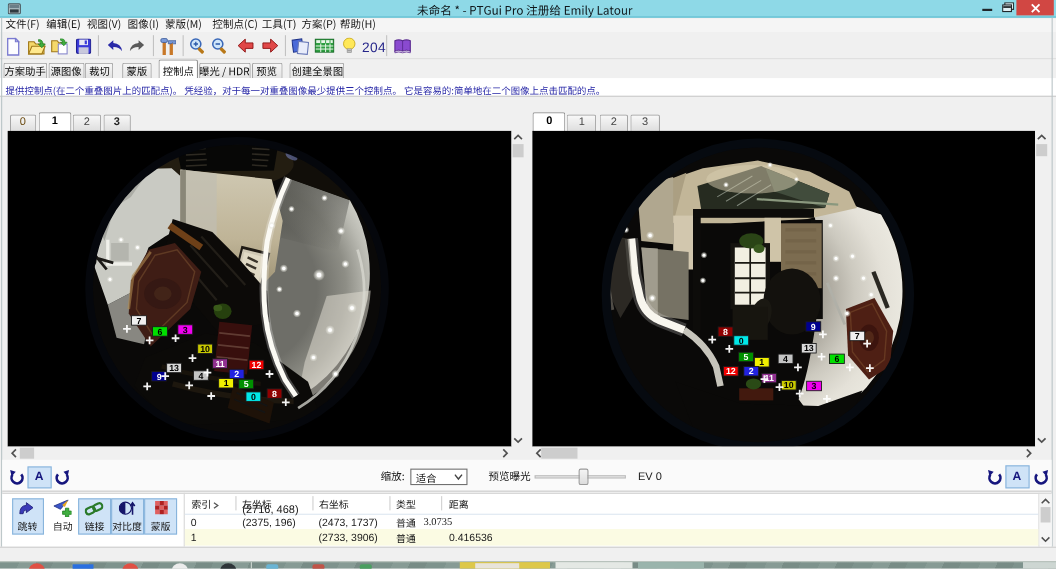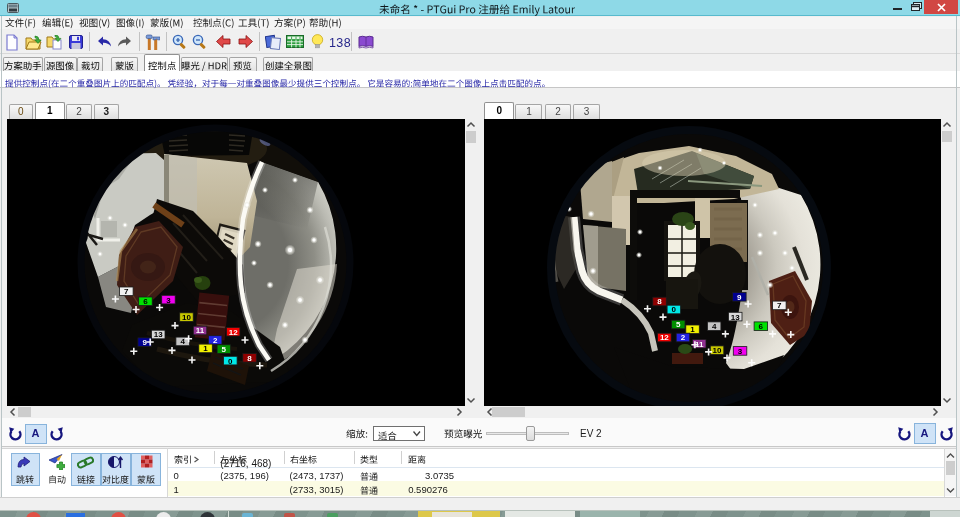--- a/index.html
+++ b/index.html
@@ -112,21 +112,21 @@
     <rect x="0.5" y="0.5" width="17" height="12" fill="#2e9e40" stroke="#1a6a28"></rect>
     <rect x="1.5" y="1.5" width="15" height="2.6" fill="#e8f5e8"></rect>
     <path d="M1 6.8 h16 M1 9.6 h16 M5.6 4.4 v8 M10 4.4 v8 M14 4.4 v8" stroke="#e8f5e8" stroke-width="0.9"></path>
     <path d="M5.6 1.5 v3 M10 1.5 v3 M14 1.5 v3" stroke="#2e9e40" stroke-width="0.9"></path>
   </svg>
 <svg class="abs" style="left:311px;top:33.5px" width="13" height="16" viewBox="0 0 13 16">
     <circle cx="6.5" cy="5.8" r="5.2" fill="#ffe858" stroke="#c8a818" stroke-width="0.8"></circle>
     <rect x="4.6" y="10.4" width="3.8" height="3.4" fill="#c8c8c8" stroke="#909090" stroke-width="0.6"></rect>
     <path d="M5 12 h3" stroke="#808080" stroke-width="0.6"></path>
   </svg>
-<div style="position:absolute;left:329px;top:36px;font-size:12.5px;color:#26268a;font-weight:400;letter-spacing:0.4px;white-space:nowrap;">138</div>
+<div style="position:absolute;left:329px;top:36px;font-size:12.5px;color:#26268a;font-weight:400;letter-spacing:0.4px;white-space:nowrap;">204</div>
 <svg class="abs" style="left:358px;top:34.5px" width="16" height="14" viewBox="0 0 16 14">
     <path d="M1 2 Q4.5 0.5 8 2 Q11.5 0.5 15 2 V11.5 Q11.5 10 8 11.5 Q4.5 10 1 11.5 Z" fill="#8a4ad0" stroke="#5a2a90" stroke-width="1"></path>
     <path d="M8 2 V11.5" stroke="#5a2a90" stroke-width="0.8"></path>
     <path d="M1 11.5 Q4.5 10 8 11.5 Q11.5 10 15 11.5 V13 Q11.5 11.5 8 13 Q4.5 11.5 1 13 Z" fill="#e8e0f4" stroke="#5a2a90" stroke-width="0.7"></path>
   </svg>
 <div class="abs" style="left:89px;top:32px;width:1px;height:19px;background:#c2c2c2;"></div>
 <div class="abs" style="left:139px;top:32px;width:1px;height:19px;background:#c2c2c2;"></div>
 <div class="abs" style="left:166px;top:32px;width:1px;height:19px;background:#c2c2c2;"></div>
 <div class="abs" style="left:259px;top:32px;width:1px;height:19px;background:#c2c2c2;"></div>
 <div class="abs" style="left:351px;top:32px;width:1px;height:19px;background:#c2c2c2;"></div>
@@ -586,21 +586,21 @@
       <path transform="translate(0,8.3)" d="M2.3 -4.5V-0.8H1.7V-3.9H0.4V-4.5ZM0.6 -7.2 1.1 -7.6Q1.4 -7.3 1.6 -7.1Q1.9 -6.8 2.1 -6.5Q2.4 -6.3 2.5 -6.1L2 -5.6Q1.8 -5.8 1.6 -6.1Q1.4 -6.4 1.1 -6.7Q0.8 -6.9 0.6 -7.2ZM2.1 -1.1Q2.3 -1.1 2.6 -0.9Q2.8 -0.8 3.2 -0.5Q3.6 -0.3 4.2 -0.2Q4.8 -0.1 5.6 -0.1Q6.2 -0.1 6.8 -0.2Q7.4 -0.2 8 -0.2Q8.6 -0.3 9 -0.3Q9 -0.2 9 -0.1Q8.9 0 8.9 0.2Q8.8 0.3 8.8 0.4Q8.6 0.4 8.2 0.4Q7.8 0.4 7.3 0.5Q6.8 0.5 6.4 0.5Q5.9 0.5 5.6 0.5Q4.8 0.5 4.1 0.4Q3.5 0.3 3 0Q2.7 -0.1 2.5 -0.3Q2.3 -0.5 2.1 -0.5Q1.9 -0.5 1.7 -0.3Q1.5 -0.2 1.3 0.1Q1.1 0.3 0.8 0.6L0.4 0Q0.8 -0.5 1.3 -0.8Q1.7 -1.1 2.1 -1.1ZM8 -7.8 8.4 -7.2Q7.9 -7.1 7.3 -7Q6.7 -6.9 6.1 -6.8Q5.4 -6.7 4.7 -6.7Q4.1 -6.6 3.5 -6.6Q3.4 -6.7 3.4 -6.9Q3.3 -7 3.3 -7.1Q3.9 -7.2 4.6 -7.2Q5.2 -7.3 5.9 -7.4Q6.5 -7.5 7.1 -7.6Q7.6 -7.7 8 -7.8ZM5.6 -7H6.3V-3.4H5.6ZM2.9 -5.6H9V-5H2.9ZM4.3 -3.2V-1.6H7.6V-3.2ZM3.6 -3.8H8.3V-1.1H3.6Z M11.7 -4.8H16.5V-4.2H11.7ZM11.6 -0.5H16.6V0.2H11.6ZM11.2 -3H17.1V0.7H16.3V-2.4H12V0.7H11.2ZM14.3 -7.9 14.9 -7.6Q14.4 -6.8 13.6 -6.1Q12.9 -5.4 12 -4.9Q11.2 -4.3 10.3 -3.9Q10.2 -4 10.1 -4.2Q9.9 -4.4 9.8 -4.5Q10.7 -4.9 11.5 -5.4Q12.4 -5.9 13.1 -6.5Q13.8 -7.2 14.3 -7.9ZM14.4 -7.4Q15.3 -6.4 16.3 -5.8Q17.3 -5.1 18.5 -4.6Q18.4 -4.5 18.2 -4.3Q18.1 -4.1 18 -4Q17.2 -4.4 16.5 -4.8Q15.8 -5.2 15.1 -5.8Q14.4 -6.4 13.8 -7.1Z" fill="#1a1a1a"></path>
     </svg></div>
 <svg class="abs" style="left:413px;top:431px" width="8" height="6">
     <path d="M0.5 0.5 L3.75 4.5 L7 0.5" fill="none" stroke="#444" stroke-width="1.3"></path>
   </svg>
 <div style="position:absolute;left:444px;top:428px;"><svg width="39" height="13" viewBox="0 0 39 13">
       <path transform="translate(0,8.4)" d="M0.6 -7.6H3.7V-7H0.6ZM0.4 -4.5H4V-3.9H0.4ZM1.9 -4.2H2.6V-0.1Q2.6 0.2 2.6 0.4Q2.5 0.5 2.3 0.6Q2.1 0.7 1.8 0.7Q1.4 0.7 0.9 0.7Q0.9 0.6 0.8 0.4Q0.8 0.2 0.7 0.1Q1.1 0.1 1.4 0.1Q1.7 0.1 1.8 0.1Q1.9 0.1 1.9 0Q1.9 -0 1.9 -0.1ZM3.5 -7.6H3.6L3.8 -7.6L4.2 -7.3Q4 -7 3.7 -6.6Q3.4 -6.2 3.1 -5.9Q2.8 -5.5 2.4 -5.3Q2.4 -5.4 2.3 -5.5Q2.1 -5.6 2 -5.7Q2.3 -5.9 2.6 -6.2Q2.8 -6.5 3.1 -6.9Q3.3 -7.2 3.5 -7.5ZM3.8 -4.5H3.9L4 -4.5L4.5 -4.4Q4.3 -3.9 4.1 -3.3Q3.9 -2.7 3.7 -2.3L3.1 -2.5Q3.2 -2.7 3.4 -3Q3.5 -3.4 3.6 -3.7Q3.7 -4.1 3.8 -4.4ZM0.8 -5.8 1.2 -6.3Q1.6 -6.1 2 -5.8Q2.4 -5.5 2.8 -5.2Q3.2 -5 3.5 -4.8L3.1 -4.2Q2.8 -4.4 2.4 -4.7Q2 -5 1.6 -5.3Q1.2 -5.6 0.8 -5.8ZM4.5 -7.6H9.2V-7H4.5ZM6.6 -7.3 7.4 -7.2Q7.2 -6.8 7.1 -6.4Q6.9 -6 6.8 -5.7L6.2 -5.8Q6.3 -6.1 6.4 -6.5Q6.5 -7 6.6 -7.3ZM6.4 -4.8H7.1V-2.8Q7.1 -2.4 7 -1.9Q6.9 -1.4 6.7 -0.9Q6.4 -0.5 5.8 -0Q5.3 0.4 4.4 0.7Q4.3 0.6 4.2 0.5Q4.1 0.3 3.9 0.2Q4.8 -0.1 5.3 -0.5Q5.8 -0.8 6 -1.2Q6.3 -1.6 6.4 -2.1Q6.4 -2.5 6.4 -2.8ZM7 -0.8 7.4 -1.3Q7.7 -1.1 8.1 -0.8Q8.4 -0.5 8.7 -0.2Q9 0 9.2 0.3L8.7 0.8Q8.5 0.5 8.2 0.3Q7.9 -0 7.6 -0.3Q7.3 -0.6 7 -0.8ZM4.8 -6H8.8V-1.5H8.1V-5.4H5.5V-1.5H4.8Z M15.2 -7.1H18.6V-6.4H15.2ZM15.2 -8.1 15.9 -7.9Q15.8 -7.3 15.6 -6.8Q15.3 -6.2 15.1 -5.7Q14.8 -5.2 14.5 -4.8Q14.5 -4.9 14.4 -5Q14.3 -5 14.1 -5.1Q14 -5.2 13.9 -5.2Q14.4 -5.7 14.7 -6.5Q15 -7.3 15.2 -8.1ZM15.8 -6 16.4 -6.3Q16.7 -6.1 16.9 -5.8Q17.2 -5.5 17.4 -5.2Q17.6 -5 17.7 -4.8L17.1 -4.5Q16.9 -4.7 16.7 -5Q16.5 -5.2 16.3 -5.5Q16 -5.8 15.8 -6ZM10.7 -7.5H11.4V-4.8H10.7ZM12.7 -8H13.4V-4.5H12.7ZM14.7 -1.8H15.4V-0.3Q15.4 -0.1 15.5 -0Q15.6 0 15.9 0Q16 0 16.2 0Q16.4 0 16.7 0Q16.9 0 17.1 0Q17.4 0 17.5 0Q17.7 0 17.8 -0Q17.9 -0.1 17.9 -0.3Q17.9 -0.5 18 -1Q18.1 -0.9 18.3 -0.8Q18.5 -0.8 18.6 -0.7Q18.6 -0.2 18.5 0.1Q18.4 0.4 18.1 0.5Q17.9 0.6 17.5 0.6Q17.5 0.6 17.3 0.6Q17.1 0.6 16.9 0.6Q16.7 0.6 16.5 0.6Q16.2 0.6 16.1 0.6Q15.9 0.6 15.8 0.6Q15.4 0.6 15.1 0.6Q14.9 0.5 14.8 0.3Q14.7 0.1 14.7 -0.3ZM14 -3.1H14.7V-2.4Q14.7 -2.1 14.7 -1.7Q14.6 -1.4 14.4 -1.1Q14.1 -0.7 13.7 -0.4Q13.2 -0.1 12.5 0.2Q11.8 0.5 10.7 0.8Q10.6 0.7 10.6 0.6Q10.5 0.5 10.4 0.4Q10.3 0.3 10.2 0.2Q11.3 -0 12 -0.3Q12.7 -0.5 13.1 -0.8Q13.5 -1.1 13.7 -1.4Q13.9 -1.6 13.9 -1.9Q14 -2.2 14 -2.4ZM11.5 -4.2H17.5V-1.2H16.7V-3.6H12.2V-1.2H11.5Z M20.3 -7.4H22.2V-1.1H20.3V-1.8H21.6V-6.8H20.3ZM20.3 -4.6H21.9V-4H20.3ZM19.9 -7.4H20.5V-0.3H19.9ZM23.7 -6.2V-5.7H27.1V-6.2ZM23.7 -7.3V-6.7H27.1V-7.3ZM23 -7.7H27.8V-5.2H23ZM22.5 -3.4H28.4V-2.8H22.5ZM22.8 -4.6H28.1V-4H22.8ZM26.7 -3.1Q26.9 -2.8 27.2 -2.6Q27.5 -2.3 27.8 -2.1Q28.2 -1.9 28.5 -1.8Q28.4 -1.7 28.2 -1.5Q28.1 -1.4 28.1 -1.3Q27.7 -1.5 27.4 -1.7Q27.1 -2 26.8 -2.3Q26.5 -2.6 26.3 -2.9ZM22.4 -0.1Q22.9 -0.3 23.7 -0.6Q24.4 -0.9 25.2 -1.2L25.3 -0.7Q24.6 -0.4 23.9 -0.1Q23.2 0.2 22.6 0.4ZM23.9 -5.3H24.6V-3.1H23.9ZM26.3 -5.3H26.9V-3.1H26.3ZM25 -2.5H25.7V0.1Q25.7 0.4 25.6 0.5Q25.6 0.6 25.4 0.7Q25.2 0.7 24.9 0.8Q24.6 0.8 24.2 0.8Q24.1 0.7 24.1 0.5Q24 0.4 24 0.2Q24.3 0.2 24.6 0.2Q24.8 0.3 24.9 0.2Q25 0.2 25 0.2Q25 0.2 25 0.1ZM24.1 -3.1 24.6 -2.9Q24.4 -2.6 24 -2.3Q23.7 -2 23.3 -1.8Q22.9 -1.5 22.6 -1.4Q22.5 -1.5 22.4 -1.6Q22.3 -1.7 22.2 -1.8Q22.5 -1.9 22.9 -2.1Q23.3 -2.3 23.6 -2.6Q23.9 -2.8 24.1 -3.1ZM25.2 -0.7 25.5 -1.1Q26 -1 26.4 -0.8Q26.9 -0.6 27.3 -0.4Q27.7 -0.2 28 -0L27.7 0.4Q27.4 0.2 27 0Q26.5 -0.2 26.1 -0.4Q25.6 -0.6 25.2 -0.7ZM23.5 -1.6 23.9 -1.9Q24.1 -1.8 24.3 -1.6Q24.6 -1.4 24.7 -1.2L24.2 -0.9Q24.1 -1 23.9 -1.3Q23.7 -1.5 23.5 -1.6ZM26.8 -1.9 27.3 -1.7Q27 -1.4 26.7 -1.1Q26.4 -0.9 26.2 -0.7L25.8 -0.9Q26 -1.1 26.2 -1.3Q26.3 -1.4 26.5 -1.6Q26.7 -1.8 26.8 -1.9Z M34.4 -3.9H35.2V-0.3Q35.2 -0.1 35.2 -0Q35.3 0.1 35.6 0.1Q35.7 0.1 35.8 0.1Q36 0.1 36.2 0.1Q36.4 0.1 36.6 0.1Q36.8 0.1 36.9 0.1Q37.1 0.1 37.2 -0Q37.2 -0.2 37.3 -0.5Q37.3 -0.9 37.3 -1.5Q37.4 -1.5 37.5 -1.4Q37.7 -1.4 37.8 -1.3Q37.9 -1.3 38 -1.2Q38 -0.5 37.9 -0Q37.8 0.4 37.5 0.6Q37.3 0.8 36.9 0.8Q36.9 0.8 36.7 0.8Q36.5 0.8 36.2 0.8Q36 0.8 35.8 0.8Q35.6 0.8 35.5 0.8Q35.1 0.8 34.9 0.7Q34.6 0.6 34.5 0.3Q34.4 0.1 34.4 -0.3ZM31.9 -3.8H32.7Q32.6 -3 32.5 -2.3Q32.3 -1.6 32 -1Q31.7 -0.4 31.1 0Q30.5 0.5 29.6 0.8Q29.5 0.7 29.5 0.6Q29.4 0.4 29.3 0.3Q29.2 0.2 29.1 0.2Q30 -0.1 30.5 -0.5Q31 -0.9 31.3 -1.4Q31.6 -1.9 31.7 -2.5Q31.8 -3.1 31.9 -3.8ZM30.1 -7.4 30.8 -7.6Q31 -7.2 31.3 -6.8Q31.5 -6.4 31.7 -6Q31.9 -5.6 32 -5.2L31.3 -5Q31.2 -5.3 31 -5.7Q30.8 -6.1 30.6 -6.5Q30.4 -7 30.1 -7.4ZM36.4 -7.7 37.2 -7.4Q37 -7 36.7 -6.6Q36.5 -6.1 36.3 -5.7Q36 -5.3 35.8 -5L35.2 -5.2Q35.4 -5.6 35.7 -6Q35.9 -6.4 36.1 -6.9Q36.3 -7.3 36.4 -7.7ZM29.3 -4.4H37.9V-3.7H29.3ZM33.2 -8.1H33.9V-4.1H33.2Z" fill="#1a1a1a"></path>
     </svg></div>
 <div class="abs" style="left:486px;top:432px;width:83px;height:2.5px;background:#e8e8e8;border:1px solid #bdbdbd;"></div>
 <div class="abs" style="left:525.5px;top:425.5px;width:9.5px;height:15.5px;background:linear-gradient(#f4f4f4,#dcdcdc);border:1px solid #9a9a9a;border-radius:2px;"></div>
-<div style="position:absolute;left:580px;top:427.5px;font-size:10px;color:#1a1a1a;font-weight:400;letter-spacing:0px;white-space:nowrap;">EV 2</div>
+<div style="position:absolute;left:580px;top:427.5px;font-size:10px;color:#1a1a1a;font-weight:400;letter-spacing:0px;white-space:nowrap;">EV 0</div>
 <div class="abs" style="left:2px;top:448px;width:954px;height:49px;background:#fff;border-top:1px solid #d4d4d4;"></div>
 <div class="abs" style="left:10.5px;top:452.5px;width:29px;height:33px;background:#cfe3f7;border:1px solid #88b4dc;"></div>
 <div style="position:absolute;left:16.0px;top:473px;"><svg width="19" height="12" viewBox="0 0 19 12">
       <path transform="translate(0,7.9)" d="M0.8 -3.6H1.3V-0.3H0.8ZM1.3 -6.5V-4.9H2.8V-6.5ZM0.8 -7.1H3.4V-4.3H0.8ZM1.9 -4.6H2.4V-0.5H1.9ZM0.3 -0.5Q0.7 -0.6 1.3 -0.7Q1.8 -0.8 2.4 -1Q3 -1.1 3.6 -1.3L3.6 -0.7Q2.8 -0.5 2 -0.2Q1.1 -0 0.5 0.2ZM2.2 -3.2H3.4V-2.6H2.2ZM6.3 -7.6H6.9V-0.4Q6.9 -0.2 7 -0.1Q7 -0 7.2 -0Q7.2 -0 7.4 -0Q7.5 -0 7.7 -0Q7.9 -0 7.9 -0Q8 -0 8.1 -0.2Q8.1 -0.5 8.2 -1.1Q8.3 -1 8.4 -0.9Q8.6 -0.8 8.7 -0.8Q8.7 -0 8.5 0.3Q8.4 0.6 8 0.6Q7.9 0.6 7.8 0.6Q7.7 0.6 7.5 0.6Q7.4 0.6 7.3 0.6Q7.1 0.6 7.1 0.6Q6.8 0.6 6.6 0.5Q6.4 0.4 6.4 0.2Q6.3 -0 6.3 -0.4ZM3.5 -6.1 4 -6.4Q4.2 -6.1 4.4 -5.7Q4.6 -5.4 4.7 -5Q4.8 -4.7 4.9 -4.4L4.3 -4.2Q4.3 -4.5 4.1 -4.8Q4 -5.1 3.9 -5.5Q3.7 -5.8 3.5 -6.1ZM3.2 -2.1Q3.6 -2.3 4.1 -2.6Q4.5 -2.9 5 -3.3L5.2 -2.8Q4.8 -2.4 4.4 -2.1Q4 -1.8 3.6 -1.5ZM7.9 -6.4 8.6 -6.1Q8.4 -5.8 8.2 -5.4Q8 -5.1 7.8 -4.7Q7.6 -4.4 7.4 -4.1L6.9 -4.4Q7.1 -4.7 7.3 -5Q7.5 -5.4 7.7 -5.7Q7.8 -6.1 7.9 -6.4ZM6.7 -3.1 7.1 -3.5Q7.4 -3.3 7.7 -3Q8 -2.8 8.3 -2.5Q8.5 -2.3 8.7 -2.1L8.3 -1.6Q8.1 -1.8 7.8 -2.1Q7.6 -2.3 7.2 -2.6Q6.9 -2.9 6.7 -3.1ZM4.9 -7.6H5.5V-3.8Q5.5 -3.2 5.5 -2.5Q5.4 -1.9 5.2 -1.3Q5 -0.7 4.7 -0.1Q4.3 0.4 3.6 0.7Q3.6 0.7 3.5 0.6Q3.4 0.5 3.3 0.4Q3.2 0.3 3.2 0.2Q3.8 -0.1 4.2 -0.5Q4.5 -1 4.7 -1.5Q4.8 -2.1 4.9 -2.7Q4.9 -3.2 4.9 -3.7Z M9.4 -6.5H12.7V-5.9H9.4ZM11.2 -5.1H11.8V0.7H11.2ZM9.4 -1.5Q9.8 -1.6 10.4 -1.7Q11 -1.8 11.7 -1.9Q12.3 -2 13 -2.1L13.1 -1.5Q12.1 -1.4 11.2 -1.2Q10.2 -1 9.5 -0.8ZM9.7 -3Q9.7 -3.1 9.7 -3.2Q9.6 -3.3 9.6 -3.4Q9.6 -3.5 9.5 -3.6Q9.6 -3.6 9.7 -3.8Q9.9 -4 10 -4.3Q10 -4.5 10.1 -4.8Q10.3 -5.1 10.4 -5.6Q10.5 -6 10.7 -6.5Q10.8 -7 10.9 -7.6L11.5 -7.4Q11.4 -6.7 11.1 -6Q10.9 -5.2 10.7 -4.6Q10.4 -3.9 10.1 -3.4V-3.3Q10.1 -3.3 10.1 -3.3Q10 -3.3 9.9 -3.2Q9.8 -3.2 9.8 -3.1Q9.7 -3 9.7 -3ZM9.7 -3V-3.5L10.1 -3.7H12.8V-3.1H10.4Q10.2 -3.1 10 -3.1Q9.8 -3 9.7 -3ZM14.1 -3.1H16.8V-2.5H14.1ZM16.6 -3.1H16.7L16.8 -3.2L17.3 -2.9Q17 -2.6 16.7 -2.1Q16.4 -1.7 16.1 -1.2Q15.7 -0.8 15.4 -0.4L14.8 -0.7Q15.2 -1.1 15.5 -1.5Q15.8 -1.9 16.1 -2.4Q16.4 -2.8 16.6 -3.1ZM13.8 -1.2 14.2 -1.6Q14.7 -1.3 15.2 -1Q15.6 -0.7 16.1 -0.4Q16.5 -0.1 16.7 0.2L16.3 0.7Q16 0.5 15.6 0.1Q15.2 -0.2 14.7 -0.6Q14.2 -0.9 13.8 -1.2ZM15.1 -7.6 15.7 -7.5Q15.6 -6.9 15.4 -6.2Q15.2 -5.5 15 -4.8Q14.9 -4.2 14.7 -3.6Q14.5 -3 14.3 -2.5H13.6Q13.8 -3 14 -3.6Q14.2 -4.2 14.4 -4.9Q14.6 -5.6 14.8 -6.3Q14.9 -7 15.1 -7.6ZM13.2 -6.5H17.3V-5.9H13.2ZM12.8 -4.8H17.6V-4.2H12.8Z" fill="#1a1a1a"></path>
     </svg></div>
 <div class="abs" style="left:70.5px;top:452.5px;width:30px;height:33px;background:#cfe3f7;border:1px solid #88b4dc;"></div>
 <div style="position:absolute;left:76.5px;top:473px;"><svg width="19" height="12" viewBox="0 0 19 12">
       <path transform="translate(0,7.9)" d="M1.2 -7.5 1.8 -7.4Q1.7 -6.9 1.5 -6.4Q1.3 -5.9 1.1 -5.5Q0.9 -5 0.6 -4.7Q0.6 -4.8 0.5 -4.9Q0.4 -5 0.4 -5.1Q0.3 -5.2 0.2 -5.3Q0.6 -5.7 0.8 -6.3Q1.1 -6.9 1.2 -7.5ZM1.2 -6.5H3V-5.9H1.1ZM1.4 0.6 1.3 0 1.4 -0.2 2.9 -1.2Q2.9 -1.1 3 -0.9Q3 -0.8 3.1 -0.7Q2.5 -0.3 2.2 -0.1Q1.9 0.1 1.7 0.3Q1.6 0.4 1.5 0.5Q1.4 0.6 1.4 0.6ZM0.7 -4.8H2.9V-4.3H0.7ZM0.4 -3H3.1V-2.4H0.4ZM1.4 0.6Q1.3 0.5 1.3 0.5Q1.2 0.4 1.1 0.3Q1.1 0.2 1 0.1Q1.1 0 1.3 -0.2Q1.4 -0.4 1.4 -0.7V-4.5H2.1V-0.2Q2.1 -0.2 2 -0.1Q1.9 -0 1.7 0.1Q1.6 0.2 1.5 0.4Q1.4 0.5 1.4 0.6ZM4.6 -6.5H8.6V-5.9H4.6ZM6.4 -5.5H7V-0.5H6.4ZM4.9 -3.7Q4.9 -3.8 4.8 -3.9Q4.8 -4 4.8 -4.1Q4.7 -4.2 4.7 -4.3Q4.8 -4.3 4.9 -4.5Q5 -4.6 5.1 -4.9Q5.2 -5 5.3 -5.3Q5.4 -5.5 5.5 -5.9Q5.7 -6.3 5.8 -6.7Q5.9 -7.2 6 -7.6L6.6 -7.4Q6.5 -6.8 6.3 -6.2Q6 -5.6 5.8 -5Q5.6 -4.5 5.3 -4V-4Q5.3 -4 5.2 -4Q5.2 -4 5.1 -3.9Q5 -3.9 5 -3.8Q4.9 -3.7 4.9 -3.7ZM4.9 -3.7V-4.2L5.3 -4.4H8.4L8.4 -3.8H5.6Q5.3 -3.8 5.2 -3.8Q5 -3.7 4.9 -3.7ZM4.7 -2.6H8.5V-2H4.7ZM4.4 -4.4V-0.5H3.8V-3.7H2.9V-4.4ZM3.2 -7 3.7 -7.2Q3.9 -6.8 4.1 -6.4Q4.3 -6 4.4 -5.6L3.9 -5.4Q3.8 -5.6 3.7 -5.9Q3.6 -6.2 3.4 -6.5Q3.3 -6.8 3.2 -7ZM4.1 -0.9Q4.3 -0.9 4.5 -0.8Q4.7 -0.7 5 -0.5Q5.3 -0.3 5.7 -0.2Q6.1 -0.1 6.7 -0.1Q6.9 -0.1 7.3 -0.1Q7.7 -0.1 8.1 -0.2Q8.5 -0.2 8.7 -0.2Q8.7 -0.1 8.7 -0Q8.6 0.1 8.6 0.3Q8.6 0.4 8.6 0.5Q8.4 0.5 8 0.5Q7.6 0.5 7.3 0.5Q6.9 0.5 6.6 0.5Q6.1 0.5 5.7 0.4Q5.2 0.3 4.9 0.1Q4.6 -0.1 4.5 -0.2Q4.3 -0.3 4.1 -0.3Q4 -0.3 3.9 -0.2Q3.7 -0.1 3.5 0.2Q3.3 0.4 3.2 0.6L2.7 0Q3.1 -0.4 3.5 -0.7Q3.8 -0.9 4.1 -0.9Z M9.3 -2.8Q9.7 -2.9 10.4 -3.1Q11.1 -3.3 11.9 -3.6L12 -2.9Q11.3 -2.7 10.6 -2.5Q10 -2.3 9.4 -2.1ZM9.4 -5.7H12V-5.1H9.4ZM10.4 -7.6H11.1V-0.1Q11.1 0.2 11 0.3Q10.9 0.5 10.8 0.6Q10.6 0.6 10.4 0.7Q10.1 0.7 9.7 0.7Q9.7 0.6 9.6 0.4Q9.6 0.2 9.5 0.1Q9.8 0.1 10 0.1Q10.2 0.1 10.3 0.1Q10.4 0.1 10.4 -0.1ZM12.4 -6.6H17.3V-6H12.4ZM12.1 -4.5H17.6V-3.9H12.1ZM13.1 -5.7 13.6 -5.9Q13.8 -5.7 14 -5.3Q14.2 -5 14.3 -4.8L13.8 -4.5Q13.7 -4.8 13.5 -5.1Q13.3 -5.4 13.1 -5.7ZM15.9 -5.9 16.6 -5.7Q16.3 -5.4 16.1 -5Q15.9 -4.6 15.7 -4.3L15.1 -4.5Q15.3 -4.7 15.4 -4.9Q15.6 -5.2 15.7 -5.4Q15.8 -5.7 15.9 -5.9ZM12 -2.9H17.7V-2.4H12ZM15.9 -2.5 16.6 -2.4Q16.4 -1.7 16.1 -1.2Q15.7 -0.7 15.2 -0.3Q14.7 0.1 13.9 0.3Q13.2 0.6 12.2 0.7Q12.1 0.6 12 0.4Q12 0.2 11.9 0.1Q13.1 -0 13.9 -0.3Q14.8 -0.6 15.2 -1.2Q15.7 -1.7 15.9 -2.5ZM12.6 -1.2Q12.9 -1.6 13.2 -2Q13.5 -2.5 13.7 -3Q14 -3.4 14.2 -3.9L14.8 -3.8Q14.6 -3.3 14.3 -2.8Q14.1 -2.3 13.8 -1.9Q13.5 -1.5 13.3 -1.1ZM12.6 -1.2 13 -1.7Q13.6 -1.5 14.2 -1.3Q14.8 -1.1 15.4 -0.8Q16 -0.6 16.5 -0.3Q17 -0 17.4 0.2L17 0.7Q16.6 0.5 16.1 0.2Q15.6 -0.1 15 -0.3Q14.4 -0.6 13.8 -0.8Q13.2 -1.1 12.6 -1.2ZM14.1 -7.4 14.7 -7.5Q14.9 -7.2 15.1 -6.9Q15.2 -6.6 15.3 -6.4L14.7 -6.2Q14.6 -6.5 14.4 -6.8Q14.3 -7.1 14.1 -7.4Z" fill="#1a1a1a"></path>
     </svg></div>
 <div class="abs" style="left:100.5px;top:452.5px;width:30px;height:33px;background:#cfe3f7;border:1px solid #88b4dc;"></div>
@@ -661,29 +661,29 @@
     </svg></div>
 <div style="position:absolute;left:408.2px;top:453px;"><svg width="19" height="12" viewBox="0 0 19 12">
       <path transform="translate(0,7.9)" d="M4.6 -5H8V-1.9H4.6V-2.6H7.4V-4.4H4.6ZM8.5 -7.1V-6.4H5V-0.3H8.6V0.4H4.3V-7.1ZM1.4 -6.6V-5H3.1V-6.6ZM0.8 -7.2H3.7V-4.4H0.8ZM2.1 -4.6H2.7V-0.5H2.1ZM0.8 -3.5H1.4V-0.2H0.8ZM0.3 -0.3Q0.8 -0.4 1.3 -0.6Q1.9 -0.7 2.6 -0.9Q3.2 -1.1 3.9 -1.2L3.9 -0.7Q3 -0.4 2.1 -0.1Q1.2 0.1 0.5 0.3ZM2.3 -3.1H3.9V-2.5H2.3Z M9.6 -6.7H17.4V-6.1H9.6ZM16.4 -2.7H17.1V0Q17.1 0.3 17 0.4Q16.9 0.5 16.7 0.6Q16.5 0.7 16.1 0.7Q15.8 0.7 15.3 0.7Q15.3 0.6 15.2 0.4Q15.1 0.3 15.1 0.2Q15.3 0.2 15.5 0.2Q15.8 0.2 16 0.2Q16.1 0.2 16.2 0.2Q16.3 0.2 16.4 0.1Q16.4 0.1 16.4 0ZM14.2 -1.7 14.6 -2Q14.8 -1.8 15 -1.5Q15.2 -1.2 15.4 -1Q15.6 -0.7 15.7 -0.5L15.2 -0.2Q15.1 -0.4 14.9 -0.6Q14.8 -0.9 14.6 -1.2Q14.3 -1.5 14.2 -1.7ZM11.9 -5.6 12.2 -6Q12.7 -5.7 13.3 -5.4Q13.9 -5.2 14.4 -4.9Q14.9 -4.6 15.3 -4.4L15 -4Q14.7 -4.2 14.4 -4.4Q14 -4.6 13.6 -4.8Q13.1 -5 12.7 -5.2Q12.3 -5.4 11.9 -5.6ZM10 -2.7H16.6V-2.1H10.6V0.7H10ZM10.6 -5.8H11.2V-3.9H15.8V-5.8H16.5V-3.3H10.6ZM14.7 -6 15.1 -5.8Q14.7 -5.4 14.2 -5.1Q13.6 -4.8 13.1 -4.5Q12.5 -4.2 12 -4Q11.9 -4 11.8 -4.2Q11.7 -4.3 11.6 -4.3Q12.1 -4.5 12.7 -4.8Q13.3 -5.1 13.8 -5.4Q14.3 -5.7 14.7 -6ZM11.7 -0.2Q11.6 -0.3 11.6 -0.4Q11.6 -0.5 11.5 -0.6Q11.5 -0.8 11.4 -0.9Q11.6 -0.9 11.7 -1Q11.8 -1.2 12 -1.4Q12.1 -1.5 12.2 -1.7Q12.4 -1.9 12.6 -2.3Q12.8 -2.6 13 -3Q13.2 -3.4 13.4 -3.7L14 -3.4Q13.7 -2.9 13.4 -2.4Q13.1 -1.9 12.8 -1.4Q12.4 -0.9 12.1 -0.6V-0.6Q12.1 -0.6 12 -0.5Q11.9 -0.5 11.9 -0.4Q11.8 -0.4 11.7 -0.3Q11.7 -0.3 11.7 -0.2ZM11.7 -0.2 11.6 -0.7 12 -0.9 15 -1.2Q15 -1.1 15 -0.9Q15.1 -0.8 15.1 -0.7Q14.2 -0.6 13.6 -0.5Q13.1 -0.4 12.7 -0.4Q12.3 -0.4 12.1 -0.3Q11.9 -0.3 11.8 -0.3Q11.7 -0.2 11.7 -0.2ZM12.9 -7.4 13.5 -7.6Q13.6 -7.4 13.8 -7.1Q13.9 -6.8 14 -6.6L13.3 -6.3Q13.3 -6.6 13.1 -6.9Q13 -7.2 12.9 -7.4Z" fill="#1a1a1a"></path>
     </svg></div>
 <div class="abs" style="left:168px;top:481px;width:776px;height:14.5px;background:#fbfbe3;"></div>
 <div style="position:absolute;left:173.5px;top:469.5px;font-size:9.5px;color:#1a1a1a;font-weight:400;letter-spacing:0px;white-space:nowrap;">0</div>
 <div style="position:absolute;left:173.5px;top:483.5px;font-size:9.5px;color:#1a1a1a;font-weight:400;letter-spacing:0px;white-space:nowrap;">1</div>
 <div style="position:absolute;left:220.3px;top:469.5px;font-size:9.5px;color:#1a1a1a;font-weight:400;letter-spacing:0px;white-space:nowrap;">(2375, 196)</div>
 <div style="position:absolute;left:220.3px;top:458px;font-size:10px;color:#1a1a1a;font-weight:400;letter-spacing:0px;white-space:nowrap;">(2716, 468)</div>
 <div style="position:absolute;left:289.6px;top:469.5px;font-size:9.5px;color:#1a1a1a;font-weight:400;letter-spacing:0px;white-space:nowrap;">(2473, 1737)</div>
-<div style="position:absolute;left:289.6px;top:483.5px;font-size:9.5px;color:#1a1a1a;font-weight:400;letter-spacing:0px;white-space:nowrap;">(2733, 3015)</div>
+<div style="position:absolute;left:289.6px;top:483.5px;font-size:9.5px;color:#1a1a1a;font-weight:400;letter-spacing:0px;white-space:nowrap;">(2733, 3906)</div>
 <div style="position:absolute;left:360.2px;top:469.5px;"><svg width="19" height="12" viewBox="0 0 19 12">
       <path transform="translate(0,7.9)" d="M1 -6.5H8.1V-5.9H1ZM0.5 -4.1H8.6V-3.6H0.5ZM3.3 -6.2H3.9V-3.8H3.3ZM5.1 -6.2H5.7V-3.8H5.1ZM1.4 -5.6 1.9 -5.8Q2.2 -5.5 2.4 -5.1Q2.6 -4.7 2.7 -4.5L2.1 -4.2Q2 -4.5 1.8 -4.9Q1.6 -5.3 1.4 -5.6ZM2.1 -7.3 2.7 -7.6Q2.9 -7.4 3.1 -7.1Q3.3 -6.8 3.3 -6.6L2.7 -6.4Q2.6 -6.6 2.5 -6.9Q2.3 -7.1 2.1 -7.3ZM7 -5.8 7.6 -5.6Q7.4 -5.2 7.2 -4.9Q7 -4.5 6.8 -4.2L6.2 -4.4Q6.4 -4.6 6.5 -4.8Q6.6 -5.1 6.8 -5.3Q6.9 -5.6 7 -5.8ZM6.2 -7.6 6.9 -7.4Q6.7 -7 6.5 -6.7Q6.3 -6.4 6.1 -6.2L5.5 -6.4Q5.7 -6.6 5.9 -7Q6.1 -7.3 6.2 -7.6ZM1.7 -3H7.4V0.7H6.7V-2.5H2.4V0.7H1.7ZM2.2 -1.6H6.9V-1.1H2.2ZM2.2 -0.1H6.9V0.4H2.2Z M11.3 -4.2V-0.8H10.7V-3.5H9.4V-4.2ZM9.6 -6.8 10 -7.2Q10.3 -7 10.6 -6.7Q10.9 -6.4 11.2 -6.2Q11.4 -5.9 11.6 -5.7L11.1 -5.3Q11 -5.5 10.7 -5.7Q10.4 -6 10.1 -6.3Q9.9 -6.6 9.6 -6.8ZM13.1 -6.1 13.5 -6.4Q13.9 -6.3 14.4 -6.1Q14.9 -5.9 15.3 -5.7Q15.8 -5.5 16.1 -5.3L15.6 -4.9Q15.3 -5 14.9 -5.3Q14.5 -5.5 14 -5.7Q13.5 -5.9 13.1 -6.1ZM12.3 -5.3H16.9V-4.8H12.9V-0.6H12.3ZM16.6 -5.3H17.3V-1.3Q17.3 -1.1 17.2 -0.9Q17.1 -0.8 16.9 -0.7Q16.8 -0.6 16.5 -0.6Q16.2 -0.6 15.7 -0.6Q15.7 -0.7 15.7 -0.9Q15.6 -1.1 15.5 -1.2Q15.9 -1.2 16.1 -1.2Q16.4 -1.2 16.5 -1.2Q16.5 -1.2 16.6 -1.2Q16.6 -1.2 16.6 -1.3ZM12.3 -7.2H16.8V-6.7H12.3ZM12.6 -4H16.9V-3.5H12.6ZM12.6 -2.7H16.9V-2.1H12.6ZM14.4 -5.1H15V-0.7H14.4ZM16.5 -7.2H16.7L16.8 -7.3L17.2 -6.9Q16.8 -6.5 16.2 -6.1Q15.5 -5.7 14.9 -5.4Q14.9 -5.5 14.8 -5.6Q14.7 -5.8 14.6 -5.8Q14.9 -6 15.3 -6.2Q15.7 -6.4 16 -6.7Q16.3 -6.9 16.5 -7.1ZM11 -1.1Q11.2 -1.1 11.4 -0.9Q11.6 -0.7 12 -0.5Q12.5 -0.2 13 -0.2Q13.6 -0.1 14.4 -0.1Q14.8 -0.1 15.2 -0.1Q15.6 -0.1 16.1 -0.1Q16.5 -0.1 17 -0.2Q17.4 -0.2 17.7 -0.2Q17.7 -0.1 17.6 -0Q17.6 0.1 17.6 0.2Q17.5 0.3 17.5 0.4Q17.3 0.4 16.9 0.5Q16.5 0.5 16.1 0.5Q15.6 0.5 15.2 0.5Q14.7 0.5 14.4 0.5Q13.5 0.5 12.9 0.4Q12.3 0.3 11.9 0Q11.6 -0.1 11.4 -0.3Q11.1 -0.5 11 -0.5Q10.8 -0.5 10.6 -0.3Q10.4 -0.2 10.2 0.1Q10 0.3 9.8 0.6L9.4 0.1Q9.8 -0.4 10.2 -0.7Q10.6 -1.1 11 -1.1Z" fill="#1a1a1a"></path>
     </svg></div>
 <div style="position:absolute;left:360.2px;top:483.5px;"><svg width="19" height="12" viewBox="0 0 19 12">
       <path transform="translate(0,7.9)" d="M1 -6.5H8.1V-5.9H1ZM0.5 -4.1H8.6V-3.6H0.5ZM3.3 -6.2H3.9V-3.8H3.3ZM5.1 -6.2H5.7V-3.8H5.1ZM1.4 -5.6 1.9 -5.8Q2.2 -5.5 2.4 -5.1Q2.6 -4.7 2.7 -4.5L2.1 -4.2Q2 -4.5 1.8 -4.9Q1.6 -5.3 1.4 -5.6ZM2.1 -7.3 2.7 -7.6Q2.9 -7.4 3.1 -7.1Q3.3 -6.8 3.3 -6.6L2.7 -6.4Q2.6 -6.6 2.5 -6.9Q2.3 -7.1 2.1 -7.3ZM7 -5.8 7.6 -5.6Q7.4 -5.2 7.2 -4.9Q7 -4.5 6.8 -4.2L6.2 -4.4Q6.4 -4.6 6.5 -4.8Q6.6 -5.1 6.8 -5.3Q6.9 -5.6 7 -5.8ZM6.2 -7.6 6.9 -7.4Q6.7 -7 6.5 -6.7Q6.3 -6.4 6.1 -6.2L5.5 -6.4Q5.7 -6.6 5.9 -7Q6.1 -7.3 6.2 -7.6ZM1.7 -3H7.4V0.7H6.7V-2.5H2.4V0.7H1.7ZM2.2 -1.6H6.9V-1.1H2.2ZM2.2 -0.1H6.9V0.4H2.2Z M11.3 -4.2V-0.8H10.7V-3.5H9.4V-4.2ZM9.6 -6.8 10 -7.2Q10.3 -7 10.6 -6.7Q10.9 -6.4 11.2 -6.2Q11.4 -5.9 11.6 -5.7L11.1 -5.3Q11 -5.5 10.7 -5.7Q10.4 -6 10.1 -6.3Q9.9 -6.6 9.6 -6.8ZM13.1 -6.1 13.5 -6.4Q13.9 -6.3 14.4 -6.1Q14.9 -5.9 15.3 -5.7Q15.8 -5.5 16.1 -5.3L15.6 -4.9Q15.3 -5 14.9 -5.3Q14.5 -5.5 14 -5.7Q13.5 -5.9 13.1 -6.1ZM12.3 -5.3H16.9V-4.8H12.9V-0.6H12.3ZM16.6 -5.3H17.3V-1.3Q17.3 -1.1 17.2 -0.9Q17.1 -0.8 16.9 -0.7Q16.8 -0.6 16.5 -0.6Q16.2 -0.6 15.7 -0.6Q15.7 -0.7 15.7 -0.9Q15.6 -1.1 15.5 -1.2Q15.9 -1.2 16.1 -1.2Q16.4 -1.2 16.5 -1.2Q16.5 -1.2 16.6 -1.2Q16.6 -1.2 16.6 -1.3ZM12.3 -7.2H16.8V-6.7H12.3ZM12.6 -4H16.9V-3.5H12.6ZM12.6 -2.7H16.9V-2.1H12.6ZM14.4 -5.1H15V-0.7H14.4ZM16.5 -7.2H16.7L16.8 -7.3L17.2 -6.9Q16.8 -6.5 16.2 -6.1Q15.5 -5.7 14.9 -5.4Q14.9 -5.5 14.8 -5.6Q14.7 -5.8 14.6 -5.8Q14.9 -6 15.3 -6.2Q15.7 -6.4 16 -6.7Q16.3 -6.9 16.5 -7.1ZM11 -1.1Q11.2 -1.1 11.4 -0.9Q11.6 -0.7 12 -0.5Q12.5 -0.2 13 -0.2Q13.6 -0.1 14.4 -0.1Q14.8 -0.1 15.2 -0.1Q15.6 -0.1 16.1 -0.1Q16.5 -0.1 17 -0.2Q17.4 -0.2 17.7 -0.2Q17.7 -0.1 17.6 -0Q17.6 0.1 17.6 0.2Q17.5 0.3 17.5 0.4Q17.3 0.4 16.9 0.5Q16.5 0.5 16.1 0.5Q15.6 0.5 15.2 0.5Q14.7 0.5 14.4 0.5Q13.5 0.5 12.9 0.4Q12.3 0.3 11.9 0Q11.6 -0.1 11.4 -0.3Q11.1 -0.5 11 -0.5Q10.8 -0.5 10.6 -0.3Q10.4 -0.2 10.2 0.1Q10 0.3 9.8 0.6L9.4 0.1Q9.8 -0.4 10.2 -0.7Q10.6 -1.1 11 -1.1Z" fill="#1a1a1a"></path>
     </svg></div>
-<div style="position:absolute;left:425px;top:469.5px;font-size:9.5px;color:#1a1a1a;font-weight:400;letter-spacing:0px;white-space:nowrap;">3.0735</div>
-<div style="position:absolute;left:408.2px;top:483.5px;font-size:9.5px;color:#1a1a1a;font-weight:400;letter-spacing:0px;white-space:nowrap;">0.590276</div>
+<div style="position:absolute;left:385px;top:469.5px;font-size:9.5px;color:#1a1a1a;font-weight:400;letter-spacing:0px;white-space:nowrap;font-family:Liberation Serif, serif;">3.0735</div>
+<div style="position:absolute;left:408.2px;top:483.5px;font-size:9.5px;color:#1a1a1a;font-weight:400;letter-spacing:0px;white-space:nowrap;">0.416536</div>
 <div class="abs" style="left:945px;top:449px;width:11px;height:47px;background:#f5f5f5;"></div>
 <svg class="abs" style="left:945px;top:451px" width="11" height="10">
     <path d="M2 6.5 L5.5 3 L9 6.5" fill="none" stroke="#505050" stroke-width="1.4"></path>
   </svg>
 <div class="abs" style="left:946px;top:461px;width:9px;height:14px;background:#cdcdcd;"></div>
 <svg class="abs" style="left:945px;top:485px" width="11" height="10">
     <path d="M2 3.5 L5.5 7 L9 3.5" fill="none" stroke="#505050" stroke-width="1.4"></path>
   </svg>
 <div class="abs" style="left:0;top:497px;width:960px;height:13px;background:#f0f0f0;border-top:1px solid #cfcfcf;"></div>
 <div class="abs" style="left:0;top:510px;width:960px;height:7px;background:repeating-linear-gradient(115deg,#7e938d 0 16px,#879b95 16px 30px,#788c86 30px 44px);border-top:1px solid #b8c2bc;"></div>

